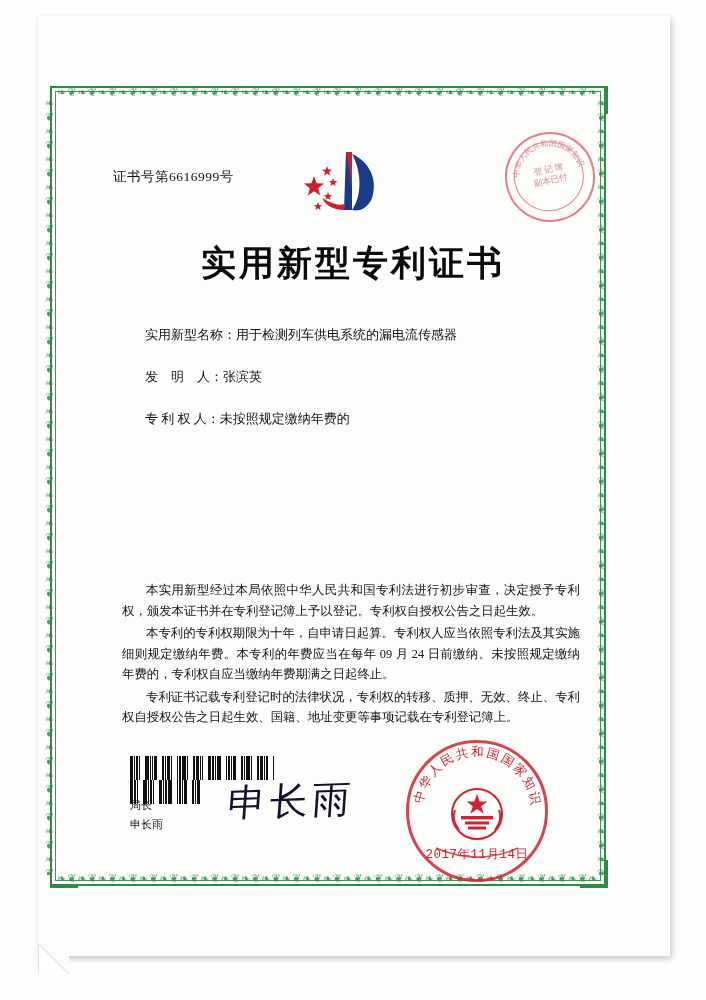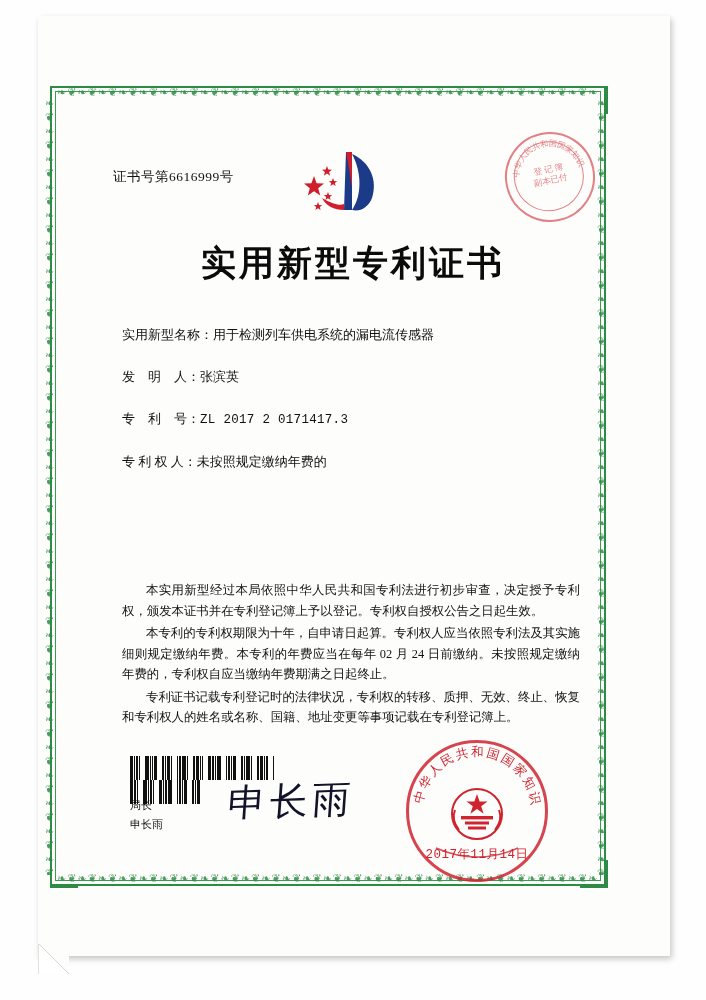--- a/index.html
+++ b/index.html
@@ -146,20 +146,21 @@
     position: absolute;
     left: 122px; top: 326px;
     width: 460px;
   }
   .field-row {
     font-size: 13px;
     color: #111;
     margin-bottom: 24px;
     line-height: 18px;
     white-space: nowrap;
+    margin-left: 23px;
   }
   .field-label {
     display: inline-block;
   }
   .field-value {
     display: inline-block;
   }
   .mono-val {
     font-family: "Liberation Mono", "DejaVu Sans Mono", monospace;
     font-size: 12.5px;
@@ -306,31 +307,28 @@
   <div id="main-title">实用新型专利证书</div>
 
   <div id="fields">
     <div class="field-row">
       <span class="field-label">实用新型名称：</span><span class="field-value">用于检测列车供电系统的漏电流传感器</span>
     </div>
     <div class="field-row">
       <span class="field-label">发　明　人：</span><span class="field-value">张滨英</span>
     </div>
     <div class="field-row">
-      <span class="field-label">专　利　号：</span><span class="field-value mono-val">ZL 2017 2 0171417.3</span>
-    </div>
-    <div class="field-row">
       <span class="field-label">专 利 权 人：</span><span class="field-value">未按照规定缴纳年费的</span>
     </div>
   </div>
 
   <div id="body-text">
     <p>本实用新型经过本局依照中华人民共和国专利法进行初步审查，决定授予专利权，颁发本证书并在专利登记簿上予以登记。专利权自授权公告之日起生效。</p>
-    <p>本专利的专利权期限为十年，自申请日起算。专利权人应当依照专利法及其实施细则规定缴纳年费。本专利的年费应当在每年 02 月 24 日前缴纳。未按照规定缴纳年费的，专利权自应当缴纳年费期满之日起终止。</p>
-    <p>专利证书记载专利登记时的法律状况，专利权的转移、质押、无效、终止、恢复和专利权人的姓名或名称、国籍、地址变更等事项记载在专利登记簿上。</p>
+    <p>本专利的专利权期限为十年，自申请日起算。专利权人应当依照专利法及其实施细则规定缴纳年费。本专利的年费应当在每年 09 月 24 日前缴纳。未按照规定缴纳年费的，专利权自应当缴纳年费期满之日起终止。</p>
+    <p>专利证书记载专利登记时的法律状况，专利权的转移、质押、无效、终止、专利权自授权公告之日起生效、国籍、地址变更等事项记载在专利登记簿上。</p>
   </div>
 
   <div id="barcode">
     <span style="width:3px"></span><span style="width:1px"></span><span style="width:2px"></span><span style="width:1px"></span>
     <span style="width:4px"></span><span style="width:1px"></span><span style="width:1px"></span><span style="width:3px"></span>
     <span style="width:2px"></span><span style="width:1px"></span><span style="width:3px"></span><span style="width:1px"></span>
     <span style="width:1px"></span><span style="width:2px"></span><span style="width:4px"></span><span style="width:1px"></span>
     <span style="width:2px"></span><span style="width:3px"></span><span style="width:1px"></span><span style="width:1px"></span>
     <span style="width:3px"></span><span style="width:2px"></span><span style="width:1px"></span><span style="width:4px"></span>
     <span style="width:1px"></span><span style="width:2px"></span><span style="width:1px"></span><span style="width:3px"></span>

